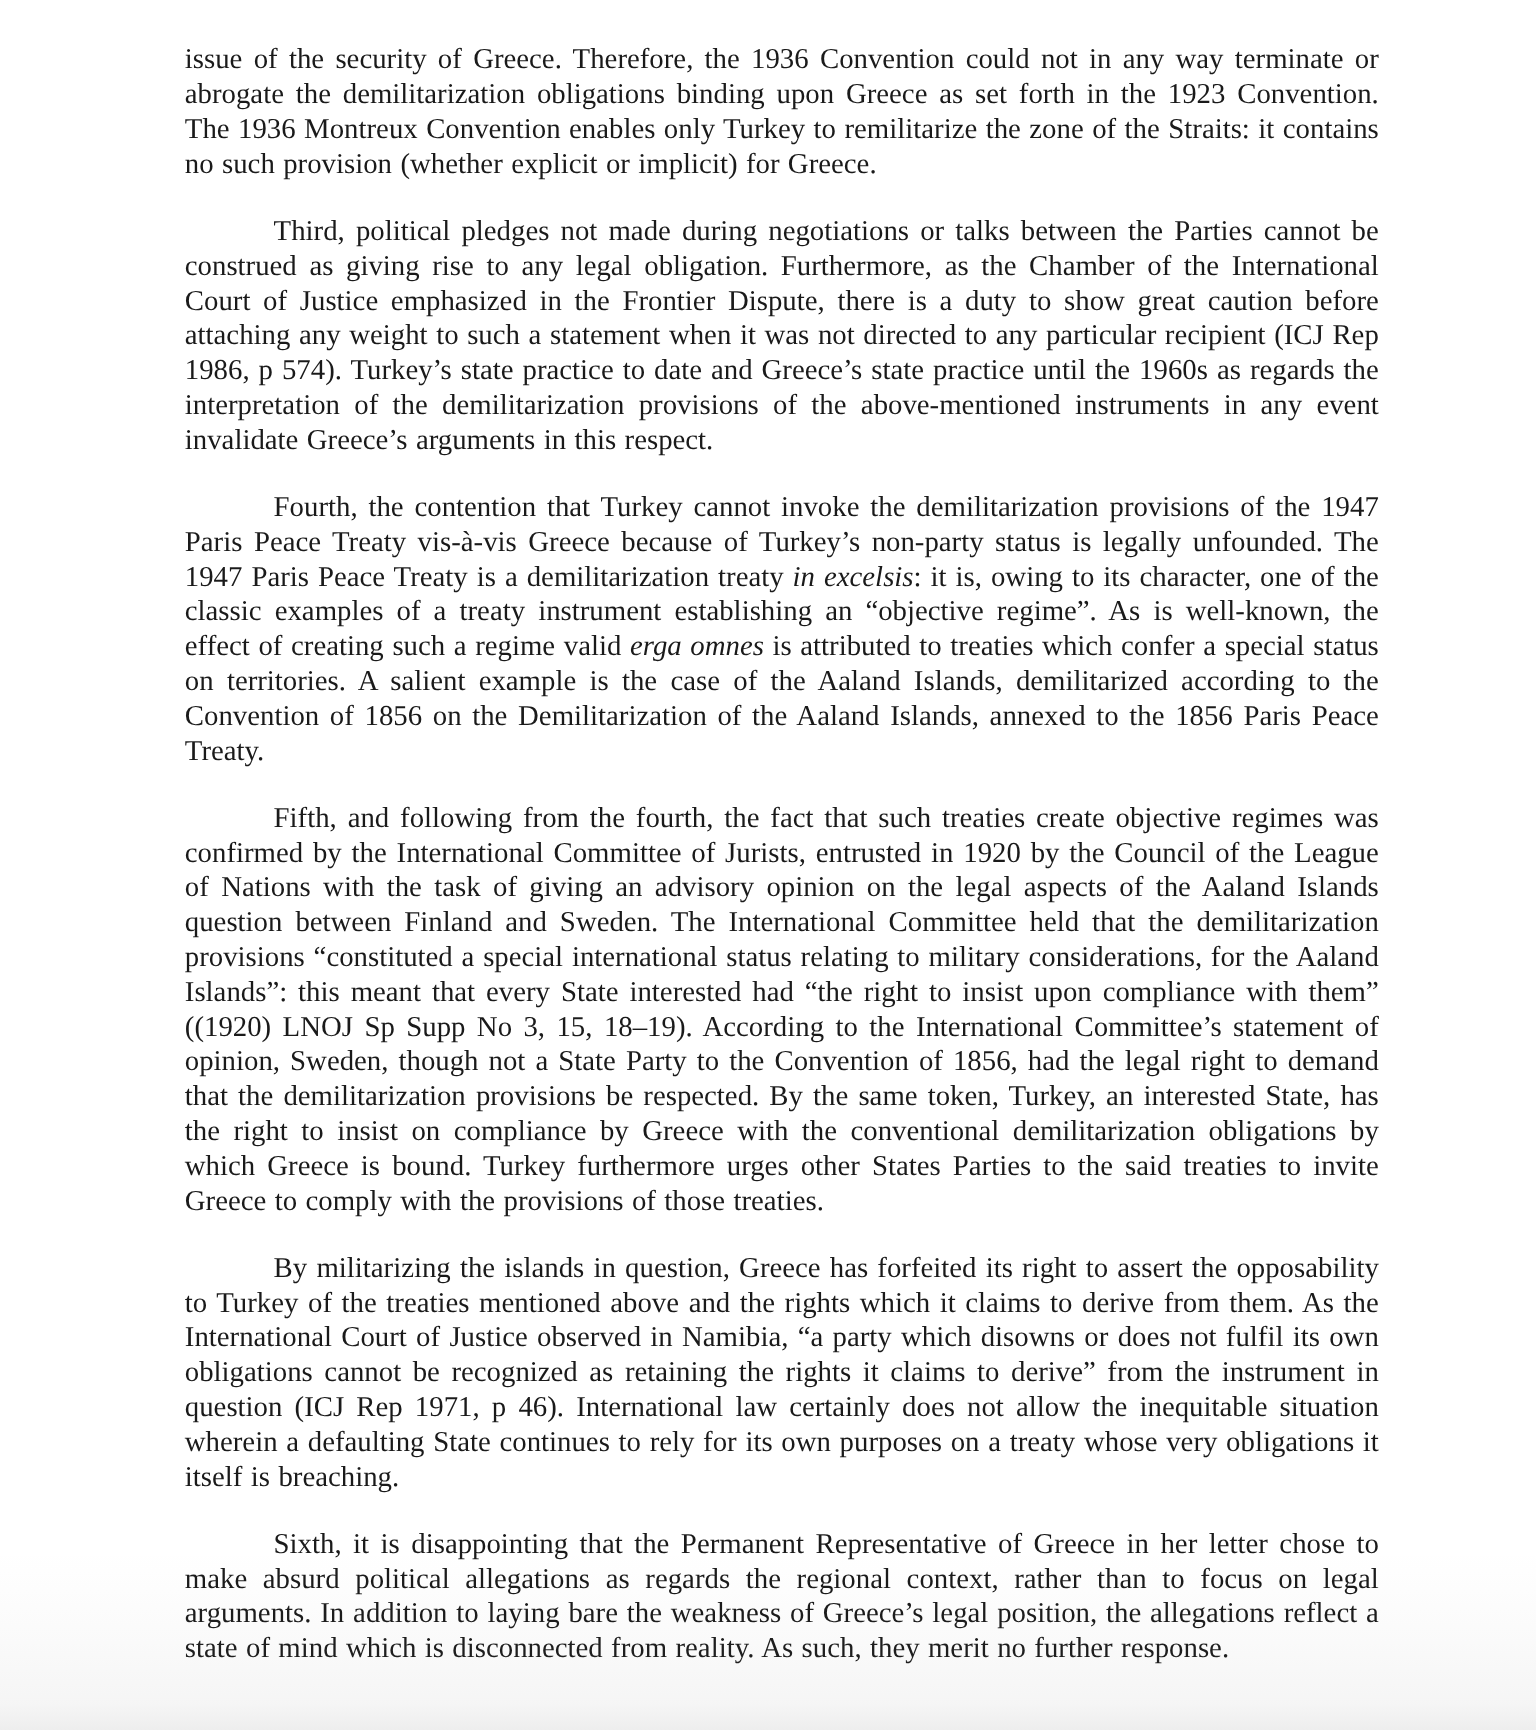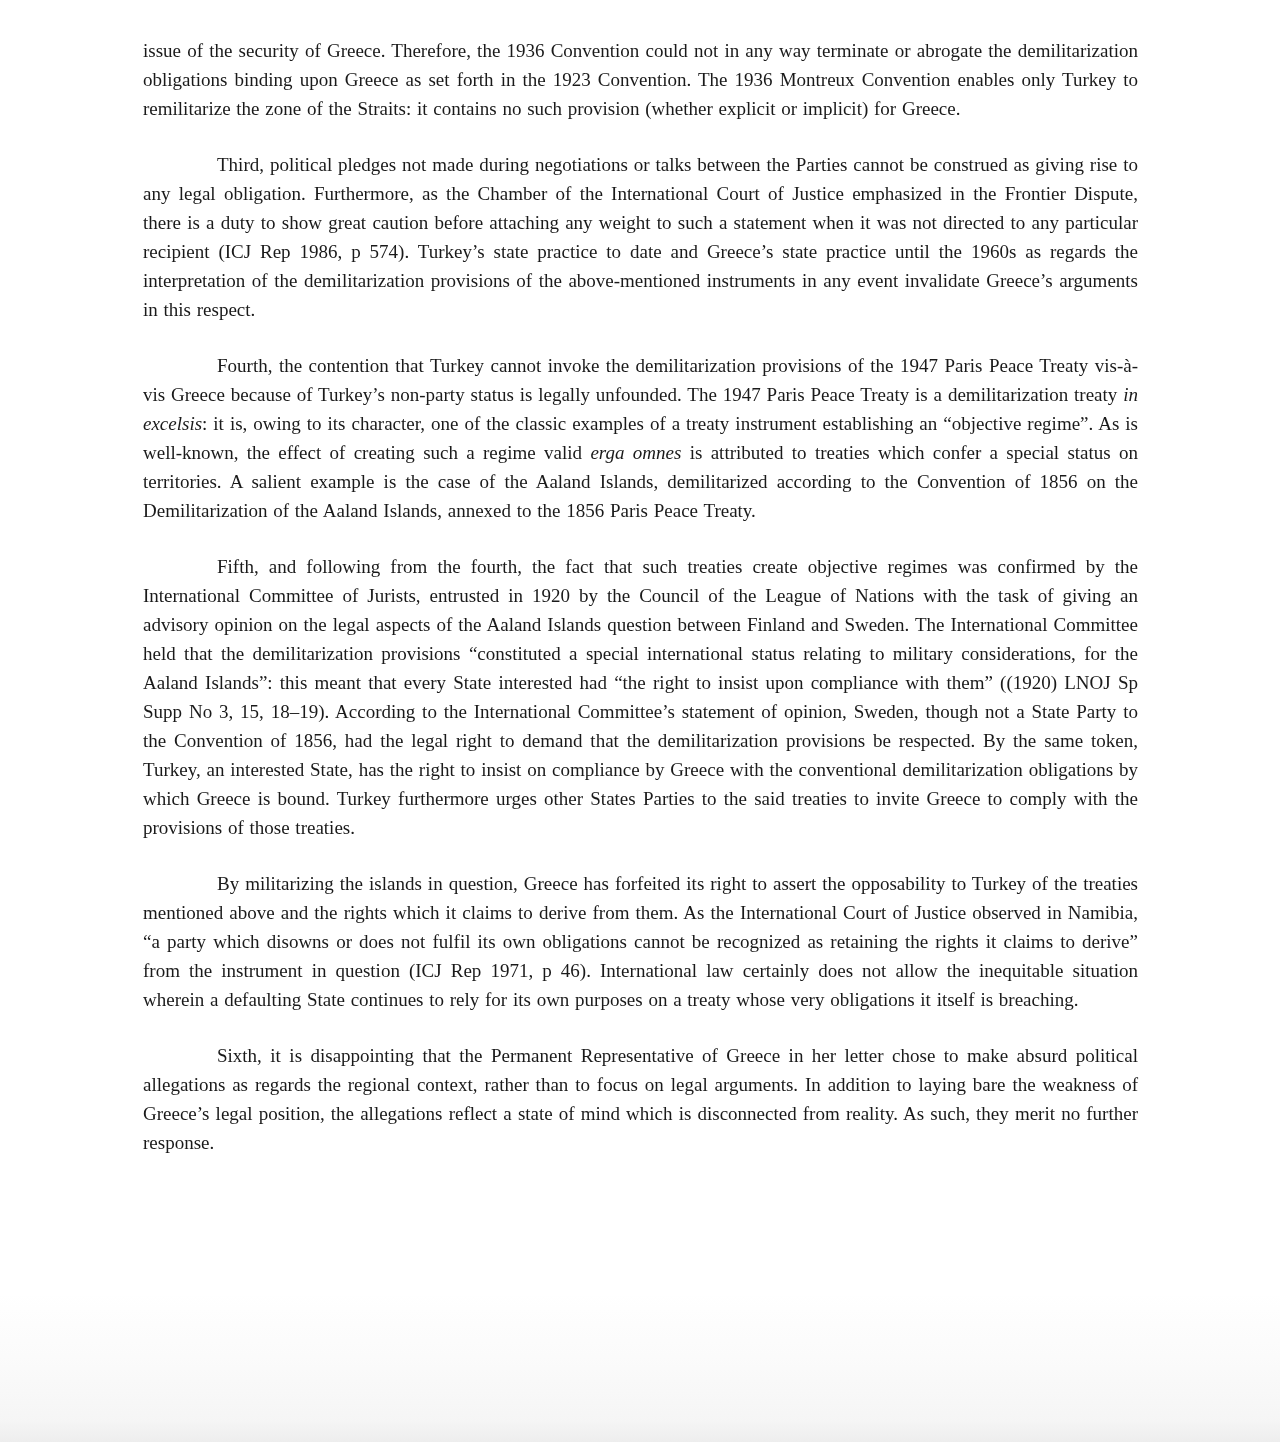--- a/index.html
+++ b/index.html
@@ -10,25 +10,25 @@
   .page {
     position: relative;
     width: 1280px;
     height: 1442px;
     background: #ffffff;
     overflow: hidden;
     font-family: "Liberation Serif", "DejaVu Serif", serif;
   }
   .doc-body {
     position: absolute;
-    left: 143px;
+    left: 154px;
     top: 36px;
     width: 995px;
     color: #1a1a1a;
-    font-size: 19px;
+    font-size: 24px;
     line-height: 29px;
     text-align: justify;
   }
   .para {
     margin: 0 0 27px 0;
     text-indent: 74px;
     word-spacing: 1px;
   }
   .para.no-indent {
     text-indent: 0;

